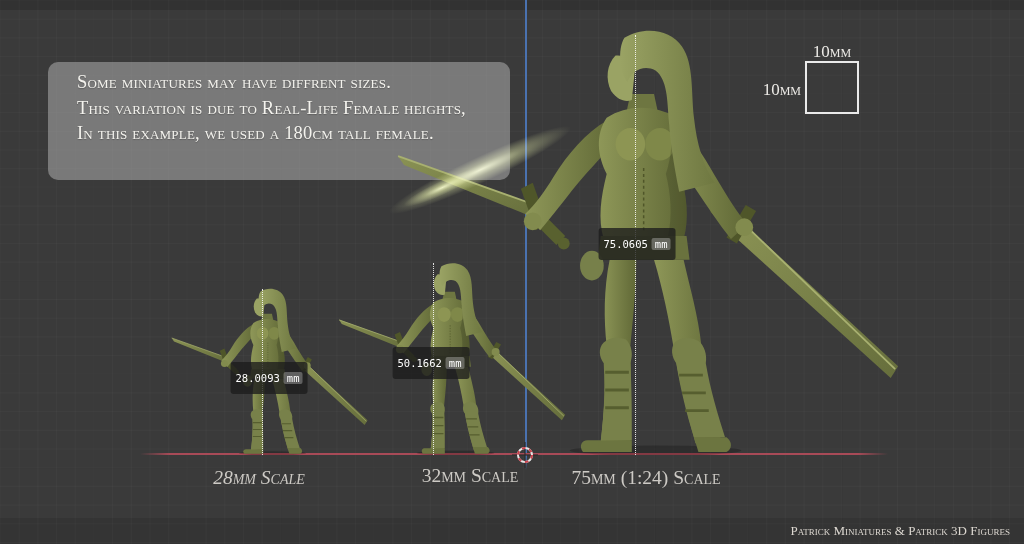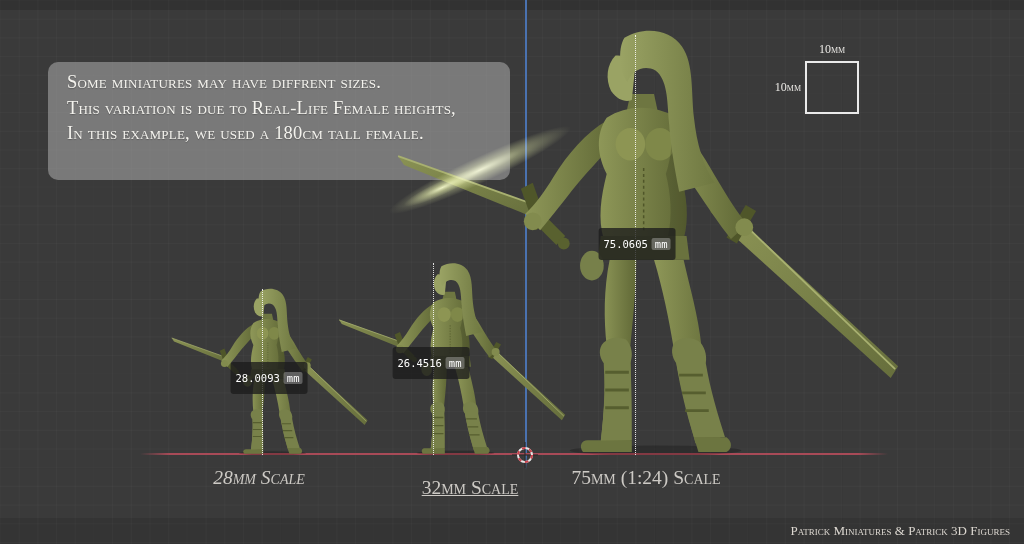--- a/index.html
+++ b/index.html
@@ -17,41 +17,41 @@
     background:rgba(0,0,0,0.12); }
   .stage::after { content:""; position:absolute; left:0; bottom:0; right:0; height:26px;
     background:rgba(0,0,0,0.09); }
 
   .axis-z { position:absolute; left:525px; top:0; width:2px; height:470px;
     background:linear-gradient(180deg,#4a72b0 0%, #4a72b0 97%, rgba(74,114,176,0)); z-index:2; }
   .axis-x { position:absolute; left:140px; top:453px; width:748px; height:2px;
     background:linear-gradient(90deg, rgba(168,74,87,0), #a84a57 4%, #a84a57 96%, rgba(168,74,87,0)); z-index:2; }
 
   .info-box { position:absolute; left:48px; top:62px; width:462px; height:118px; z-index:3;
-    background:rgba(173,173,173,0.55); border-radius:10px; padding:8px 19px;
+    background:rgba(173,173,173,0.55); border-radius:10px; padding:8px 29px;
     color:#f4f3ee; font-variant-caps:small-caps; font-size:18.5px; line-height:25.5px;
     letter-spacing:0.2px; text-shadow:0 1px 1px rgba(0,0,0,0.25); }
   .info-line { white-space:nowrap; }
 
   .fig { position:absolute; z-index:4; }
   .glow { position:absolute; left:370px; top:120px; z-index:5; mix-blend-mode:screen; pointer-events:none; }
 
   .measure-line { position:absolute; width:0; border-left:1.5px dotted rgba(255,255,255,0.85); z-index:6; }
   .measure-label { position:absolute; transform:translate(-50%,-50%); z-index:7;
     display:flex; align-items:center; gap:4px; background:rgba(28,28,28,0.78);
     border-radius:3px; padding:10px 5px; font-family:"DejaVu Sans Mono", monospace;
     font-size:10.5px; color:#fff; white-space:nowrap; }
   .measure-label .unit { background:rgba(255,255,255,0.28); border-radius:2px; padding:0 3px; }
 
   .cursor3d { position:absolute; left:511px; top:441px; z-index:7; }
 
   .scale-square { position:absolute; left:805px; top:61px; width:54px; height:53px;
     border:2px solid #eaeaea; z-index:3; }
   .square-label { position:absolute; color:#eceae6; font-variant-caps:small-caps;
-    font-size:12px; z-index:3; white-space:nowrap; }
+    font-size:17px; z-index:3; white-space:nowrap; }
   .square-label.top { left:832px; top:42px; transform:translateX(-50%); }
   .square-label.side { left:801px; top:80px; transform:translateX(-100%); }
 
   .caption { position:absolute; transform:translateX(-50%); color:#cdcac5;
     font-variant-caps:small-caps; font-size:19.5px; white-space:nowrap; z-index:3; }
 
   .footer { position:absolute; right:14px; top:523px; color:#ddd8d1;
     font-variant-caps:small-caps; font-size:13px; z-index:3; white-space:nowrap;font-family:Liberation Serif, serif; }
 
   .defs-holder { position:absolute; width:0; height:0; overflow:hidden; }
@@ -153,38 +153,38 @@
 
   <div class="measure-line" style="left:262px; top:289px; height:166px;"></div>
   <div class="measure-line" style="left:433px; top:263px; height:192px;"></div>
   <div class="measure-line" style="left:635px; top:35px; height:420px;"></div>
 
   <div class="measure-label" style="left:269px; top:378px;justify-content:flex-end;">
     <span>28.0093</span>
     <span class="unit">mm</span>
   </div>
   <div class="measure-label" style="left:431px; top:363px;">
-    <span>26.4516</span>
+    <span>50.1662</span>
     <span class="unit">mm</span>
   </div>
   <div class="measure-label" style="left:637px; top:244px;">
     <span>75.0605</span>
     <span class="unit">mm</span>
   </div>
 
   <svg class="cursor3d" width="28" height="28" viewBox="0 0 28 28">
     <line x1="14" y1="1" x2="14" y2="27" stroke="#2c2c2c" stroke-width="1.2"></line>
     <line x1="1" y1="14" x2="27" y2="14" stroke="#2c2c2c" stroke-width="1.2"></line>
     <circle cx="14" cy="14" r="7" fill="none" stroke="#e8e8e8" stroke-width="2"></circle>
     <circle cx="14" cy="14" r="7" fill="none" stroke="#c8414b" stroke-width="2" stroke-dasharray="3.7 3.7"></circle>
   </svg>
 
   <div class="scale-square"></div>
   <div class="square-label top">10mm</div>
   <div class="square-label side">10mm</div>
 
   <div class="caption" style="left:259px; top:467px;font-style:italic;">28mm Scale</div>
-  <div class="caption" style="left:470px; top:477px;text-decoration:underline;">32mm Scale</div>
+  <div class="caption" style="left:470px; top:465px;">32mm Scale</div>
   <div class="caption" style="left:646px; top:467px;">75mm (1:24) Scale</div>
 
   <div class="footer">Patrick Miniatures &amp; Patrick 3D Figures</div>
 
 </div>
 
 </body></html>

